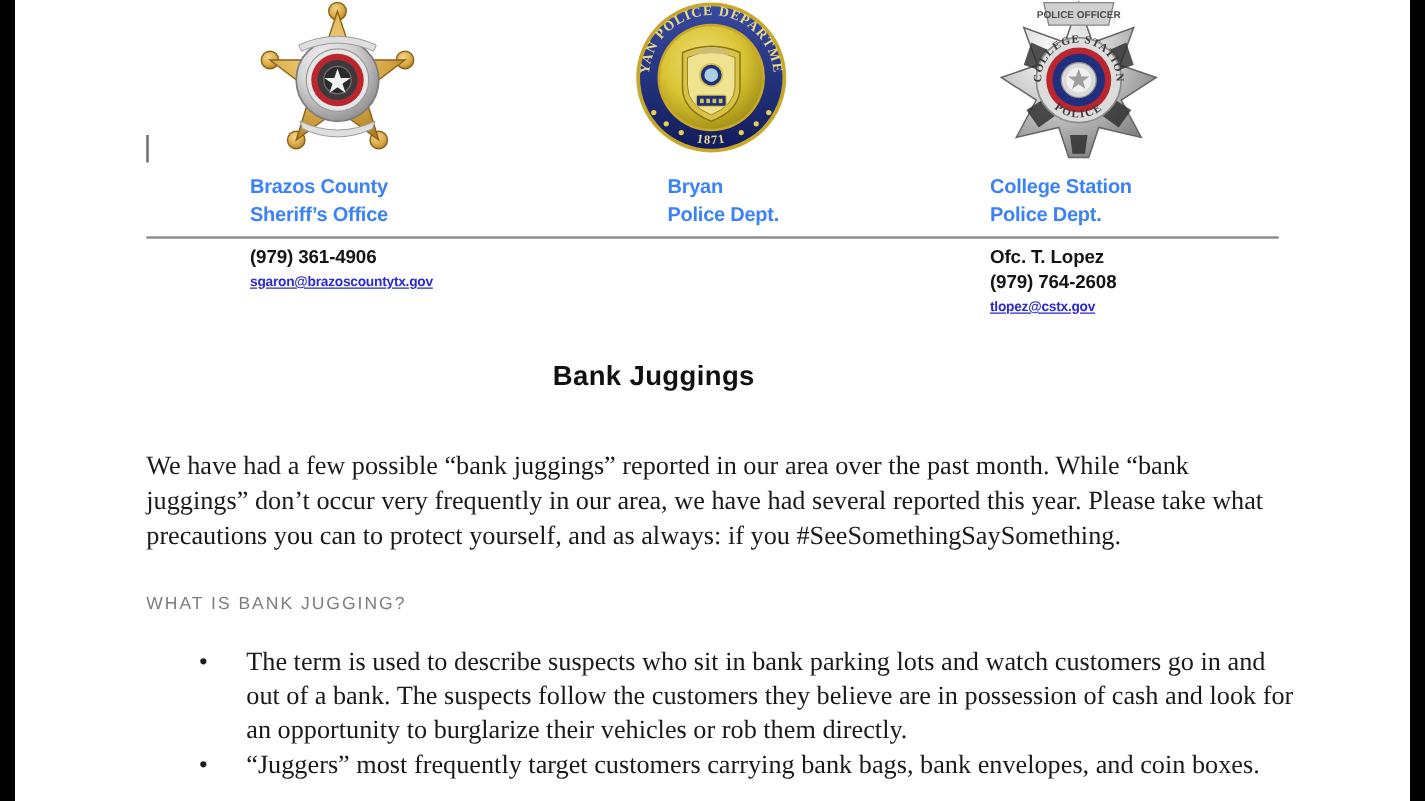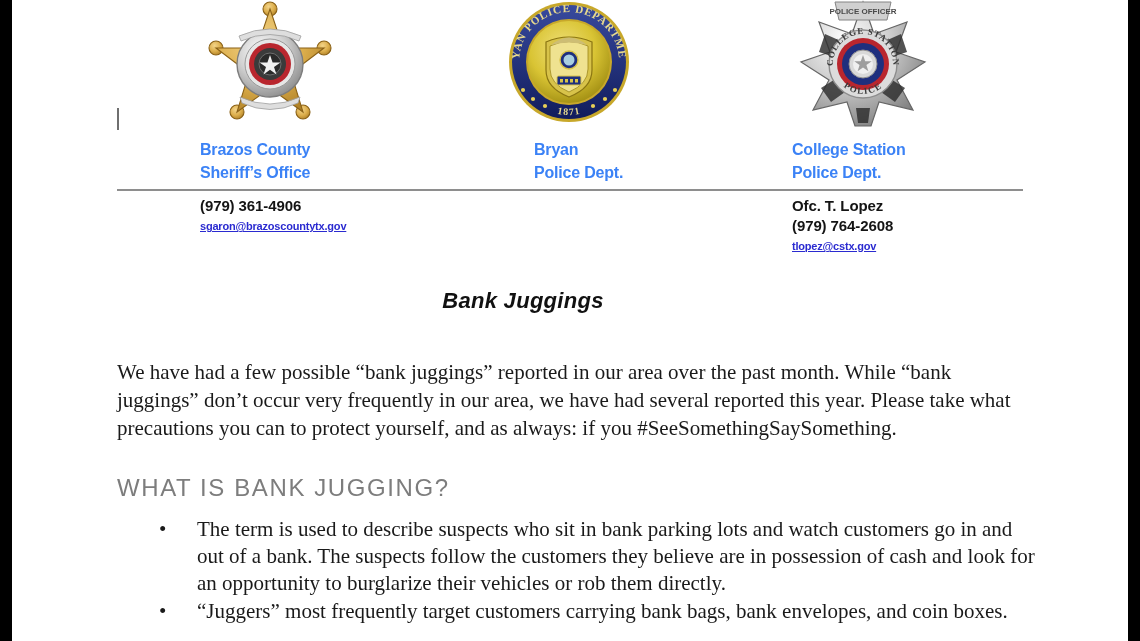--- a/index.html
+++ b/index.html
@@ -140,21 +140,20 @@
 
   
   .doc-title {
     position: absolute;
     left: 0;
     top: 288px;
     width: 1022px;
     text-align: center;
     font-family: "Liberation Sans", sans-serif;
     font-weight: bold;
-    font-style: italic;
     font-size: 22px;
     color: #111111;
     letter-spacing: 0.3px;
   }
 
   .intro {
     position: absolute;
     left: 105px;
     top: 337px;
     width: 908px;
@@ -162,21 +161,21 @@
     font-size: 21px;
     line-height: 28px;
     color: #1a1a1a;
   }
 
   .section-head {
     position: absolute;
     left: 105px;
     top: 474px;
     font-family: "Liberation Sans", sans-serif;
-    font-size: 24px;
+    font-size: 14px;
     font-weight: normal;
     letter-spacing: 1.6px;
     color: #7d7d7d;
   }
 
   .bullets {
     position: absolute;
     left: 105px;
     top: 516px;
     width: 920px;

